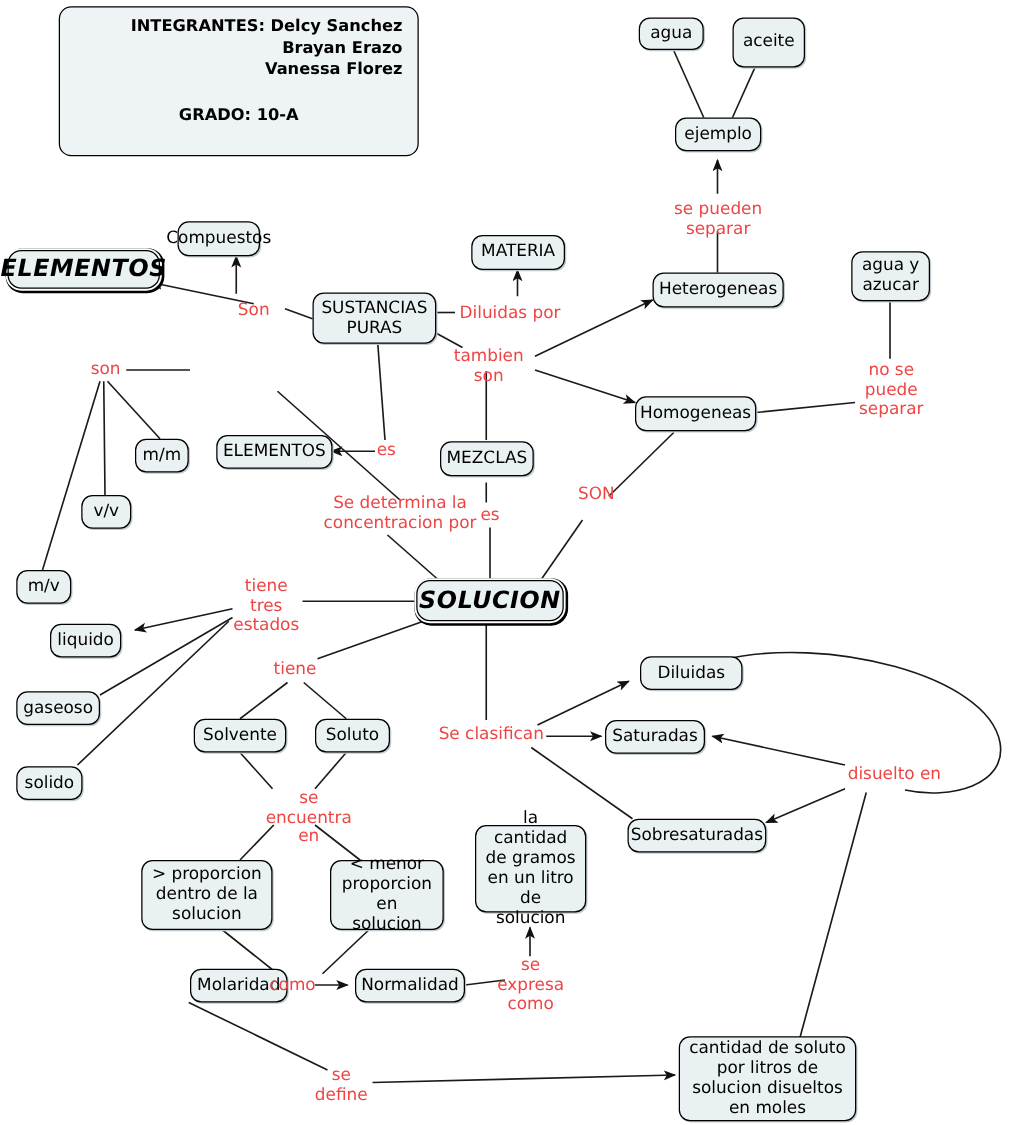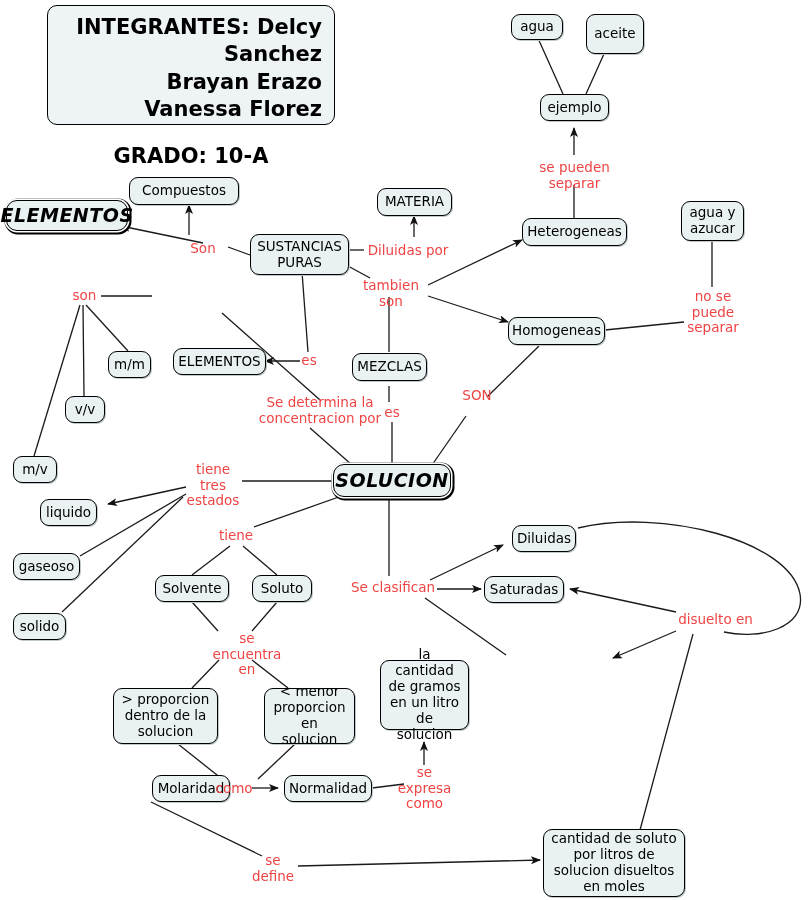--- a/index.html
+++ b/index.html
@@ -30,21 +30,21 @@
     box-shadow:0 0 0 1.5px #fff, 1px 1px 0 2.5px #000;
     border-radius:11px;
   }
   .titlebox{
     position:absolute;
     background:#eef4f6;
     border:1px solid #000;
     border-radius:10px;
     box-sizing:border-box;
     font-weight:bold;
-    font-size:21px;
+    font-size:13px;
     line-height:1.3;
     color:#000;
     padding:8px 12px 6px 12px;
   }
   .titlebox .names{text-align:right;white-space:pre-line;}
   .titlebox .grade{text-align:center;margin-top:20px;}
   .lbl{
     position:absolute;
     font-size:13.5px;
     color:#ef4444;
@@ -160,21 +160,21 @@
   </div>
 
   <div class="node" style="left:511px;top:14px;width:52px;height:26px;">agua</div>
   <div class="node" style="left:586px;top:14px;width:58px;height:40px;">aceite</div>
   <div class="node" style="left:540px;top:94px;width:69px;height:27px;">ejemplo</div>
   <div class="node" style="left:522px;top:218px;width:105px;height:28px;">Heterogeneas</div>
   <div class="node" style="left:508px;top:317px;width:97px;height:28px;">Homogeneas</div>
   <div class="node" style="left:681px;top:201px;width:63px;height:40px;">agua y
 azucar</div>
   <div class="node" style="left:377px;top:188px;width:75px;height:28px;">MATERIA</div>
-  <div class="node" style="left:129px;top:177px;width:110px;height:28px;">Compuestos</div>
+  <div class="node" style="left:142px;top:177px;width:66px;height:28px;">Compuestos</div>
   <div class="node emph" style="left:6px;top:200px;width:122px;height:31px;">ELEMENTOS</div>
   <div class="node" style="left:250px;top:234px;width:99px;height:41px;">SUSTANCIAS
 PURAS</div>
   <div class="node" style="left:173px;top:348px;width:93px;height:27px;">ELEMENTOS</div>
   <div class="node" style="left:352px;top:353px;width:75px;height:28px;">MEZCLAS</div>
   <div class="node" style="left:108px;top:351px;width:43px;height:27px;">m/m</div>
   <div class="node" style="left:65px;top:396px;width:40px;height:27px;">v/v</div>
   <div class="node" style="left:13px;top:456px;width:44px;height:27px;">m/v</div>
   <div class="node" style="left:40px;top:499px;width:57px;height:27px;">liquido</div>
   <div class="node" style="left:13px;top:553px;width:67px;height:27px;">gaseoso</div>
@@ -187,22 +187,23 @@
 solucion</div>
   <div class="node" style="left:264px;top:688px;width:91px;height:56px;">&lt; menor
 proporcion
 en solucion</div>
   <div class="node" style="left:380px;top:660px;width:89px;height:70px;">la cantidad
 de gramos
 en un litro
 de solucion</div>
   <div class="node" style="left:104px;top:775px;width:78px;height:27px;margin-left:48px;">Molaridad</div>
   <div class="node" style="left:284px;top:775px;width:88px;height:27px;">Normalidad</div>
-  <div class="node" style="left:512px;top:525px;width:64px;height:27px;">Diluidas</div>
+  <div class="node" style="left:512px;top:525px;width:82px;height:27px;">Diluidas</div>
   <div class="node" style="left:484px;top:576px;width:80px;height:27px;">Saturadas</div>
+  <div class="node" style="left:502px;top:655px;width:111px;height:27px;">Sobresaturadas</div>
   <div class="node" style="left:543px;top:829px;width:142px;height:68px;">cantidad de soluto
 por litros de
 solucion disueltos
 en moles</div>
 
   <div class="lbl" style="left:512px;top:160px;width:125px;">se pueden separar</div>
   <div class="lbl" style="left:188px;top:241px;width:30px;">Son</div>
   <div class="lbl" style="left:362px;top:243px;width:92px;">Diluidas por</div>
   <div class="lbl" style="left:351px;top:278px;width:80px;">tambien son</div>
   <div class="lbl" style="left:300px;top:353px;width:18px;">es</div>

